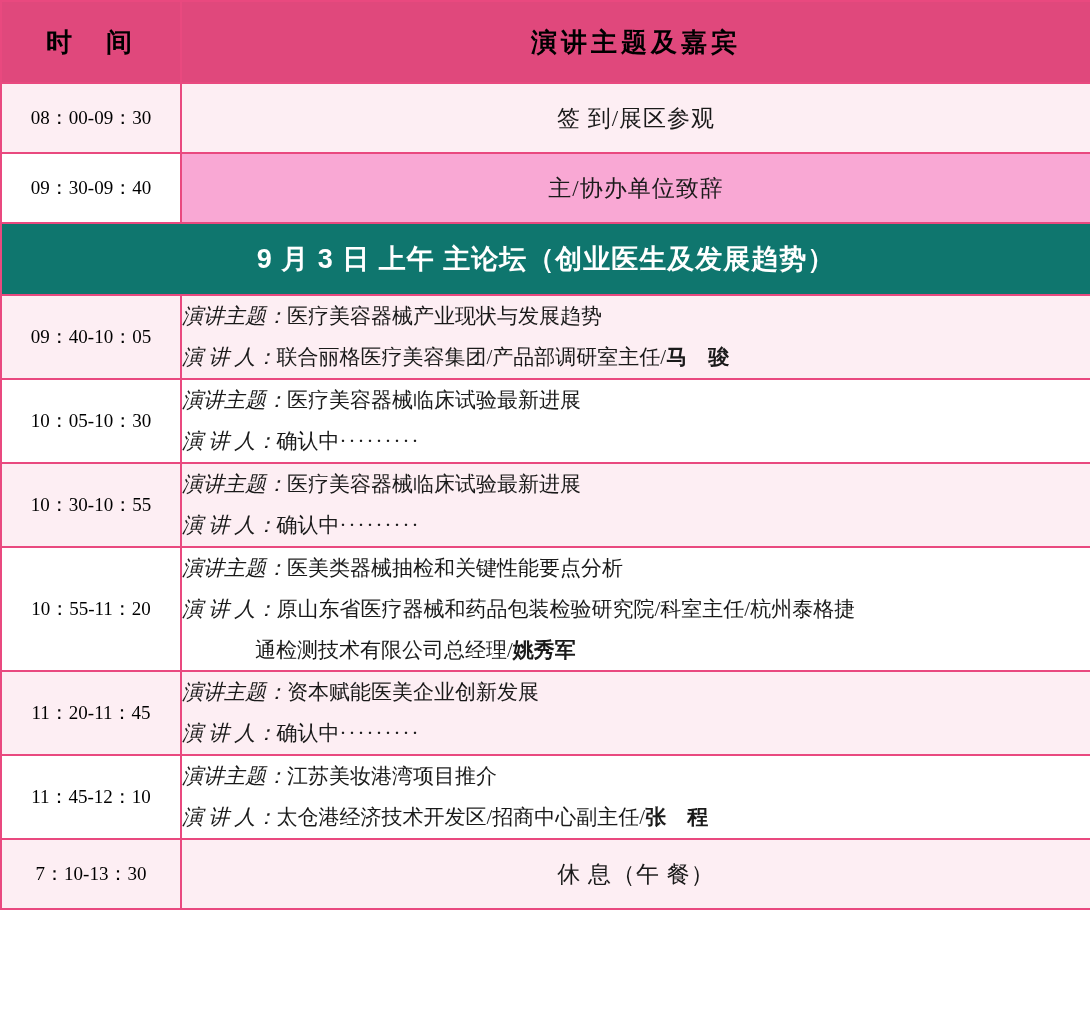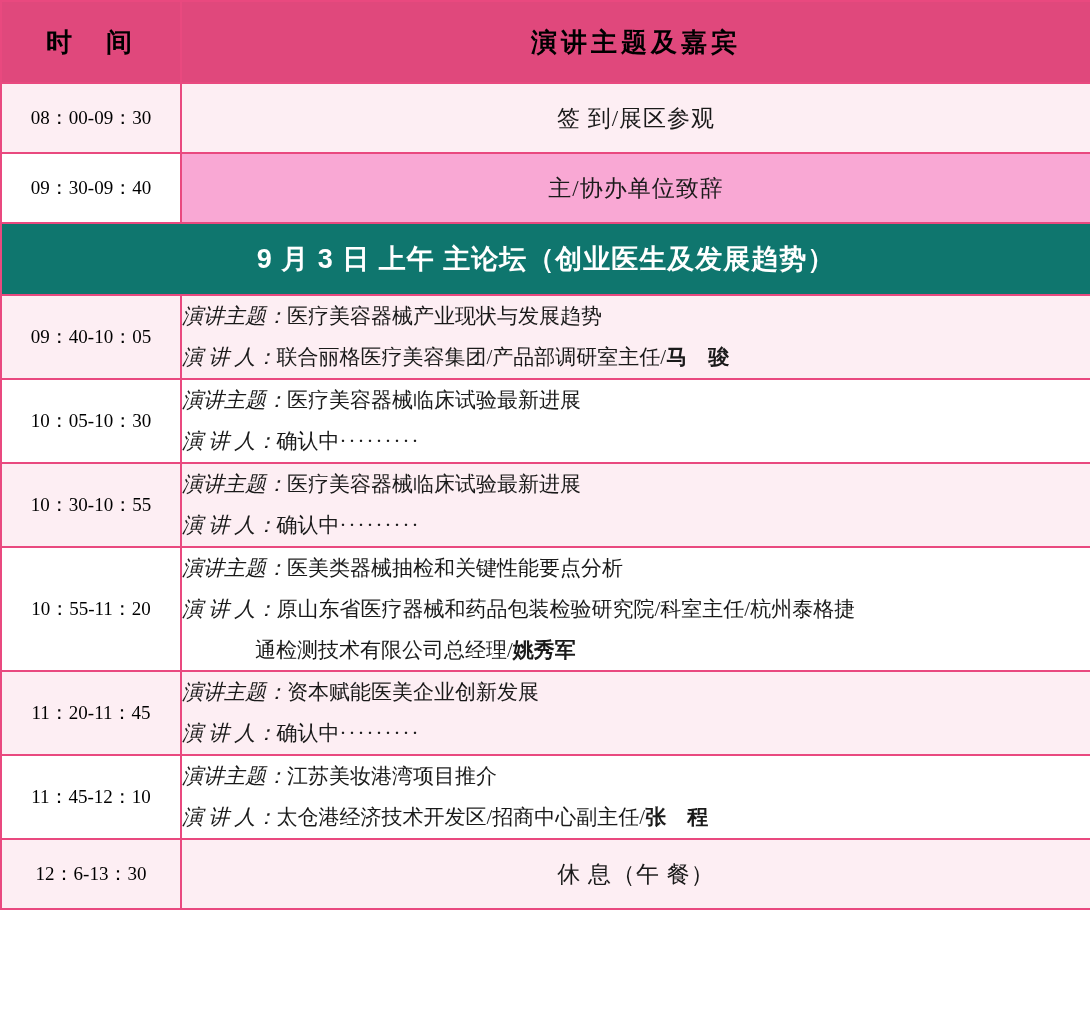--- a/index.html
+++ b/index.html
@@ -182,17 +182,17 @@
         <div class="line">
           <span class="lbl">演讲主题：</span><span>江苏美妆港湾项目推介</span>
         </div>
         <div class="line">
           <span class="lbl">演 讲 人：</span><span>太仓港经济技术开发区/招商中心副主任/</span><span class="nm">张　程</span>
         </div>
       </td>
     </tr>
 
     <tr>
-      <td class="time-cell row-h68">12：6-13：30</td>
+      <td class="time-cell row-h68">7：10-13：30</td>
       <td class="center-cell">休 息（午 餐）</td>
     </tr>
   </tbody>
 </table>
 
 </body></html>

